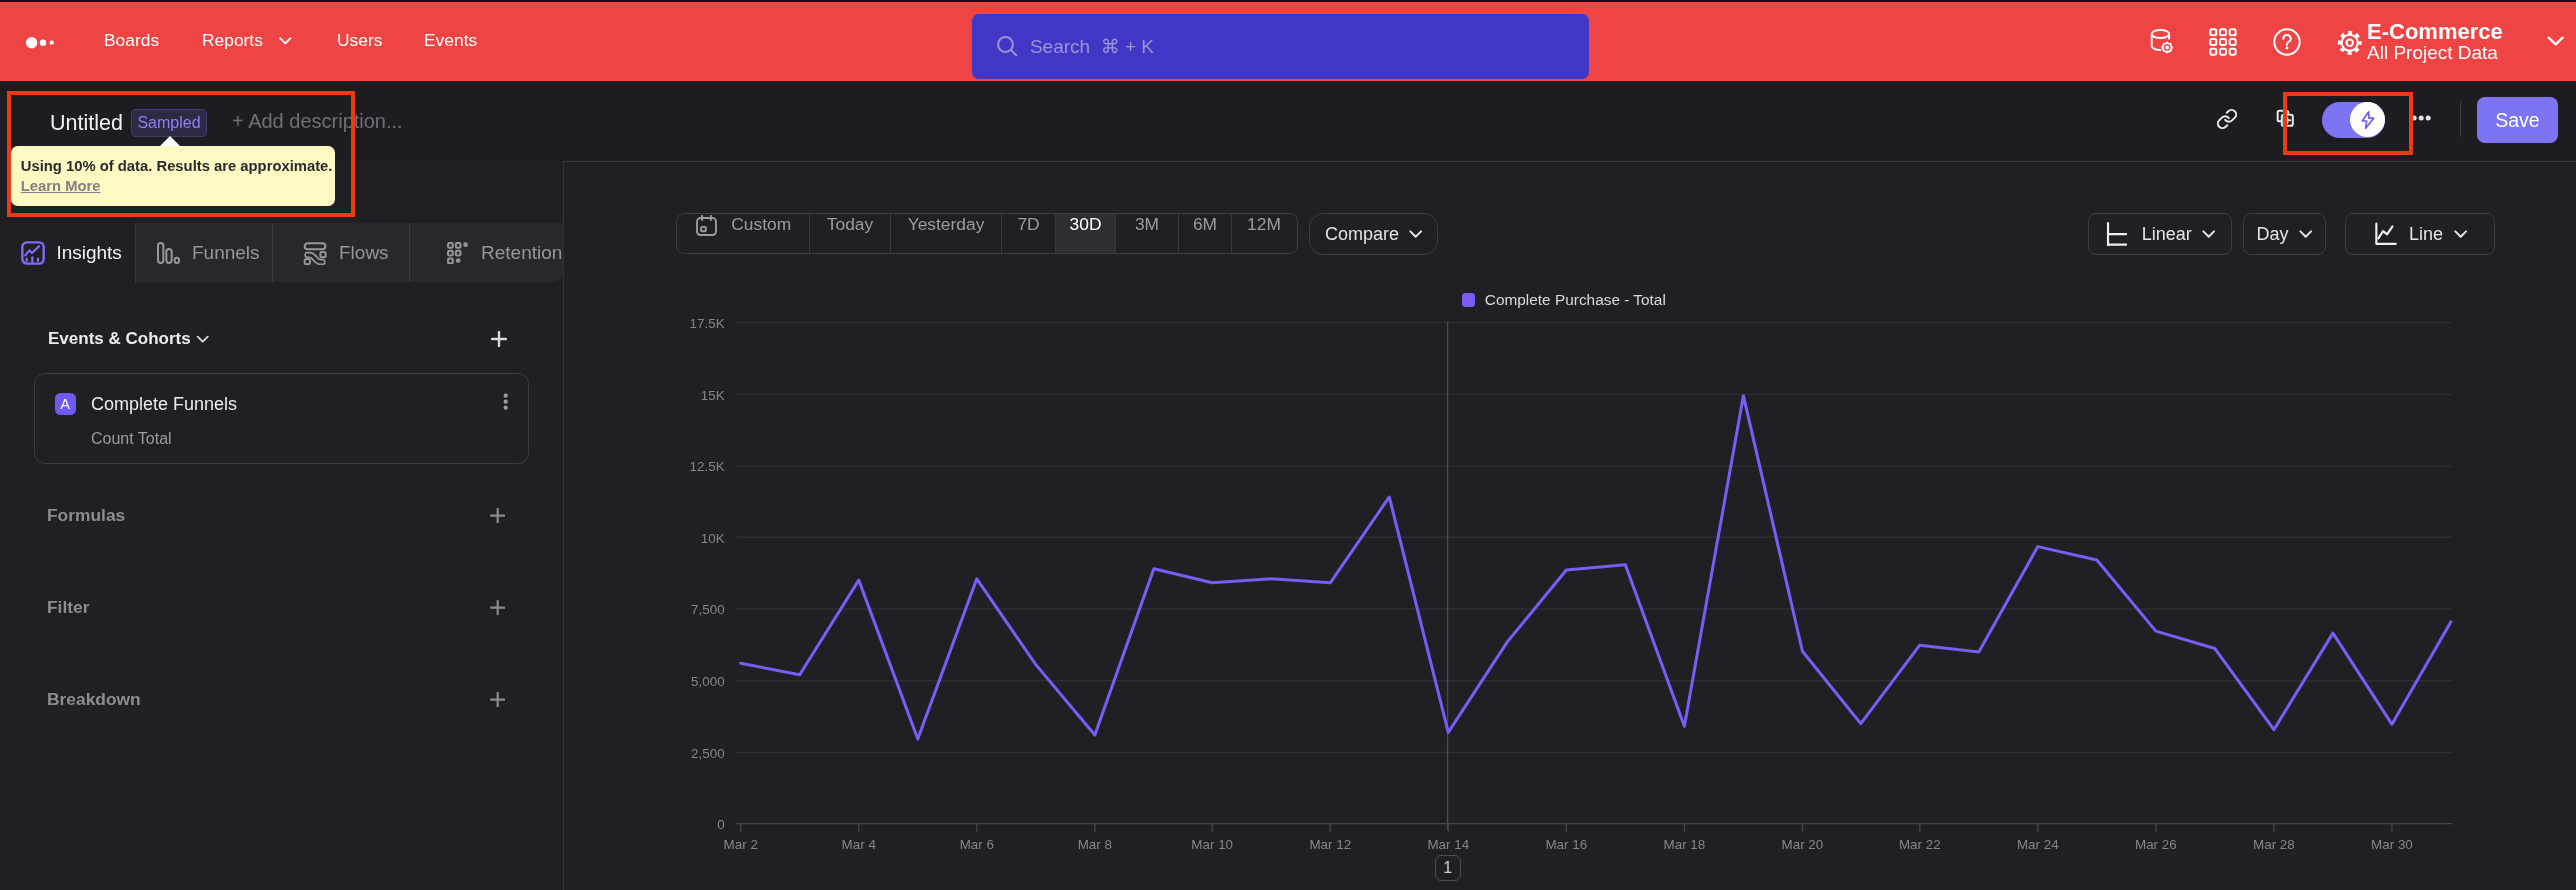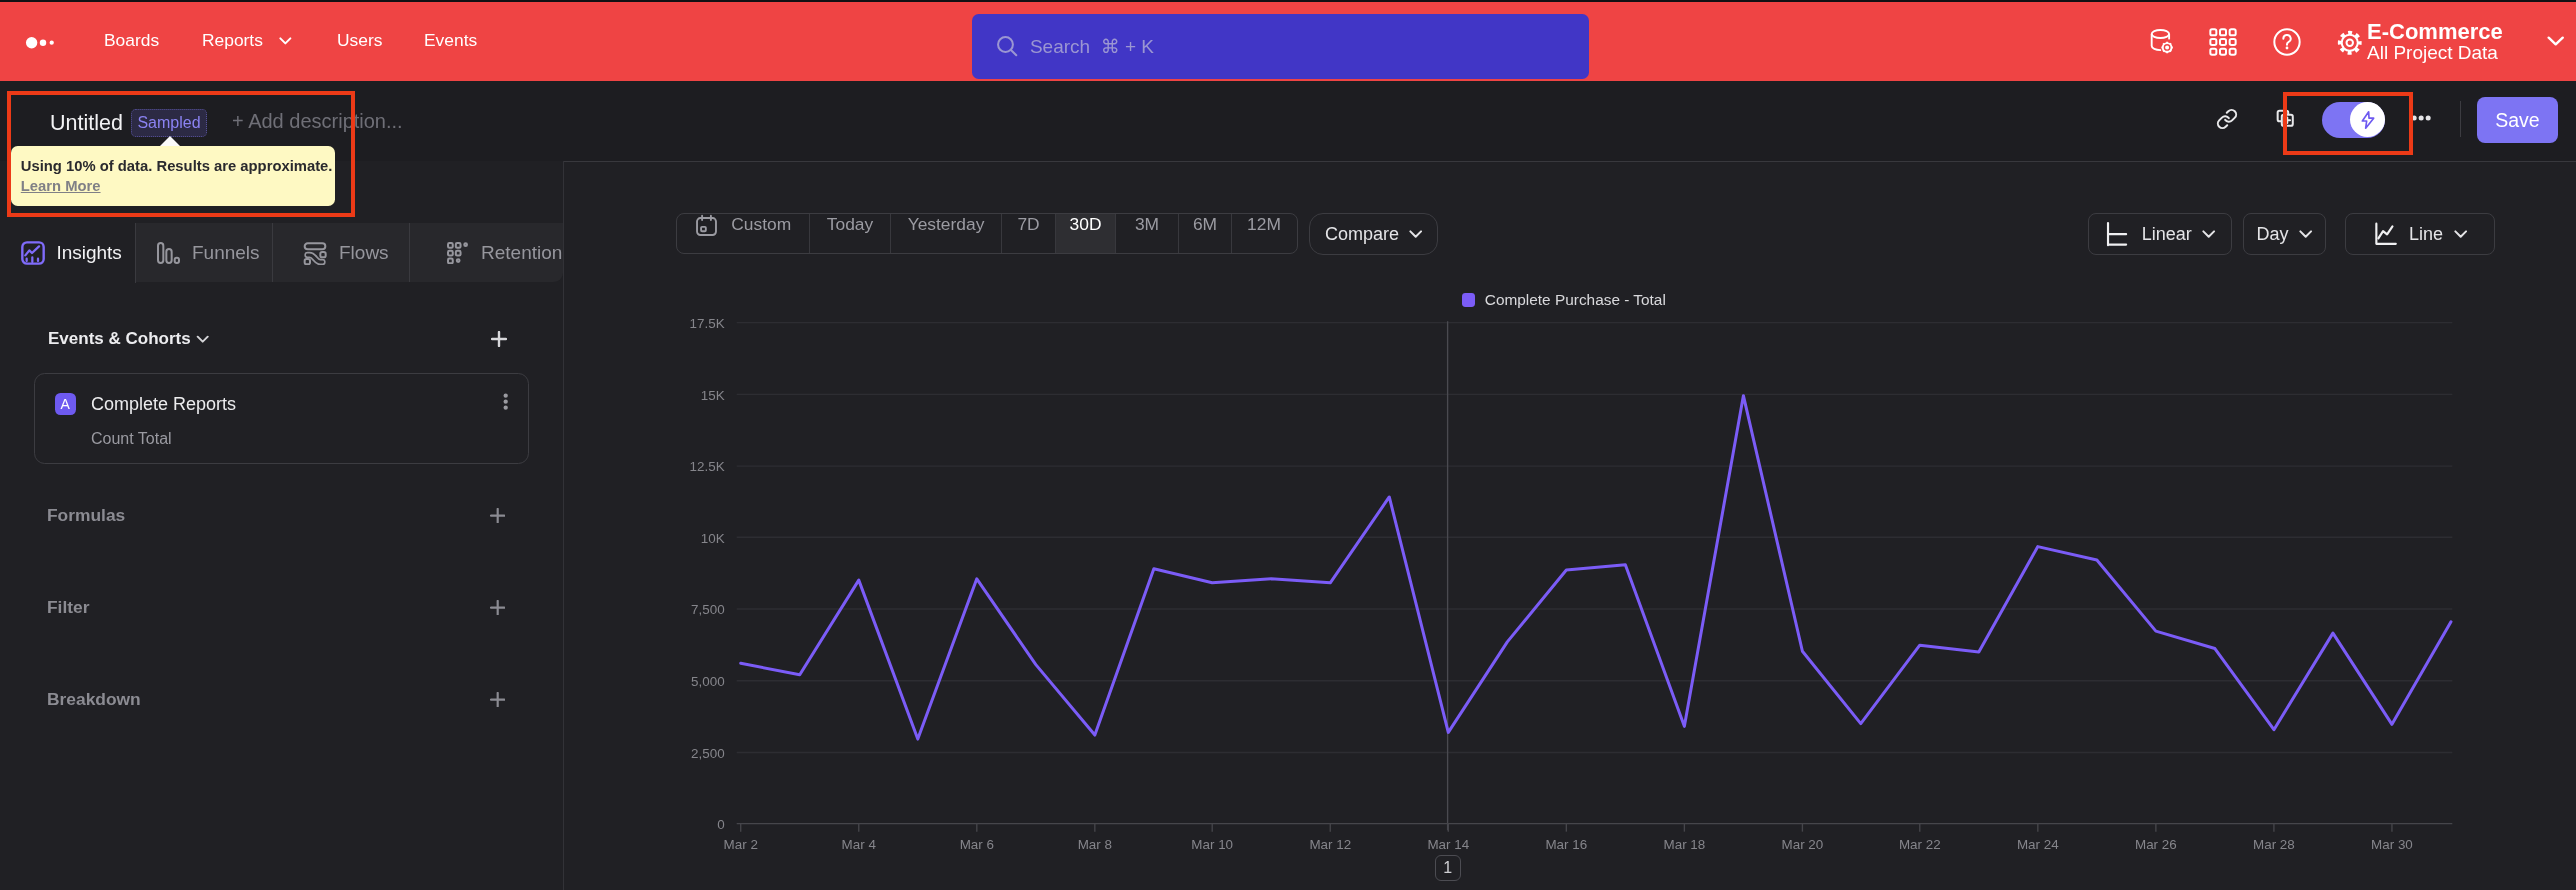--- a/index.html
+++ b/index.html
@@ -195,21 +195,21 @@
     <div id="ecHdr">Events &amp; Cohorts</div>
     <svg class="abs" style="left:196px;top:174px;" width="13.4" height="8.7" viewBox="0 0 20 13">
         <path d="M2.5 2.5 L10 10 L17.5 2.5" fill="none" stroke="#d5d5d8" stroke-width="2.9" stroke-linecap="round" stroke-linejoin="round"></path>
       </svg>
     <svg class="abs plusIcon" style="left:491px;top:170px;" width="16" height="16" viewBox="0 0 24 24">
         <path d="M12 1.5 V22.5 M1.5 12 H22.5" stroke="#d8d8db" stroke-width="3.6" stroke-linecap="round"></path>
       </svg>
 
     <div id="evCard">
       <div id="aBadge">A</div>
-      <div class="abs" style="left:56px;top:19.5px;color:#ececee;font-size:18px;font-weight:500;">Complete Reports</div>
+      <div class="abs" style="left:56px;top:19.5px;color:#ececee;font-size:18px;font-weight:500;">Complete Funnels</div>
       <svg class="abs" style="left:468px;top:19px;" width="5.4" height="17.4" viewBox="0 0 8 26">
         <circle cx="4" cy="4" r="3.2" fill="#9a9aa0"></circle>
           <circle cx="4" cy="13" r="3.2" fill="#9a9aa0"></circle>
           <circle cx="4" cy="22" r="3.2" fill="#9a9aa0"></circle>
       </svg>
       <div class="abs" style="left:56px;top:56px;color:#9a9aa1;font-size:16px;">Count Total</div>
     </div>
 
     <div class="sideSection" style="top:344px;">Formulas</div>
     <svg class="abs plusIcon" style="left:490px;top:347px;" width="15.4" height="15.4" viewBox="0 0 24 24">

